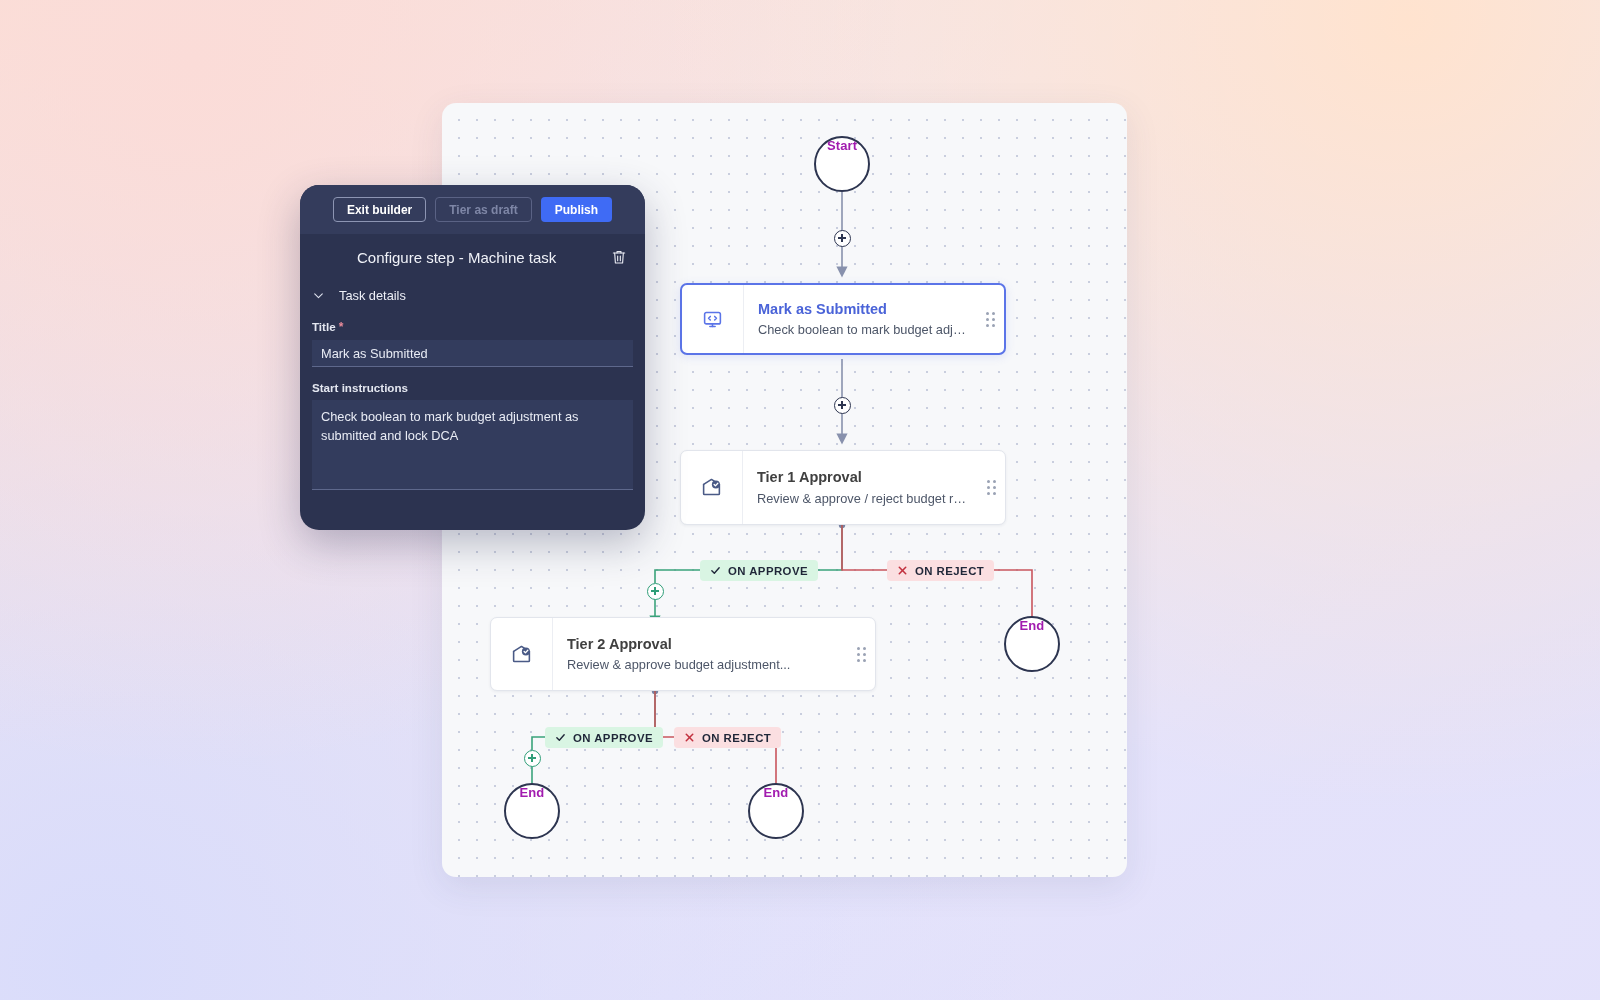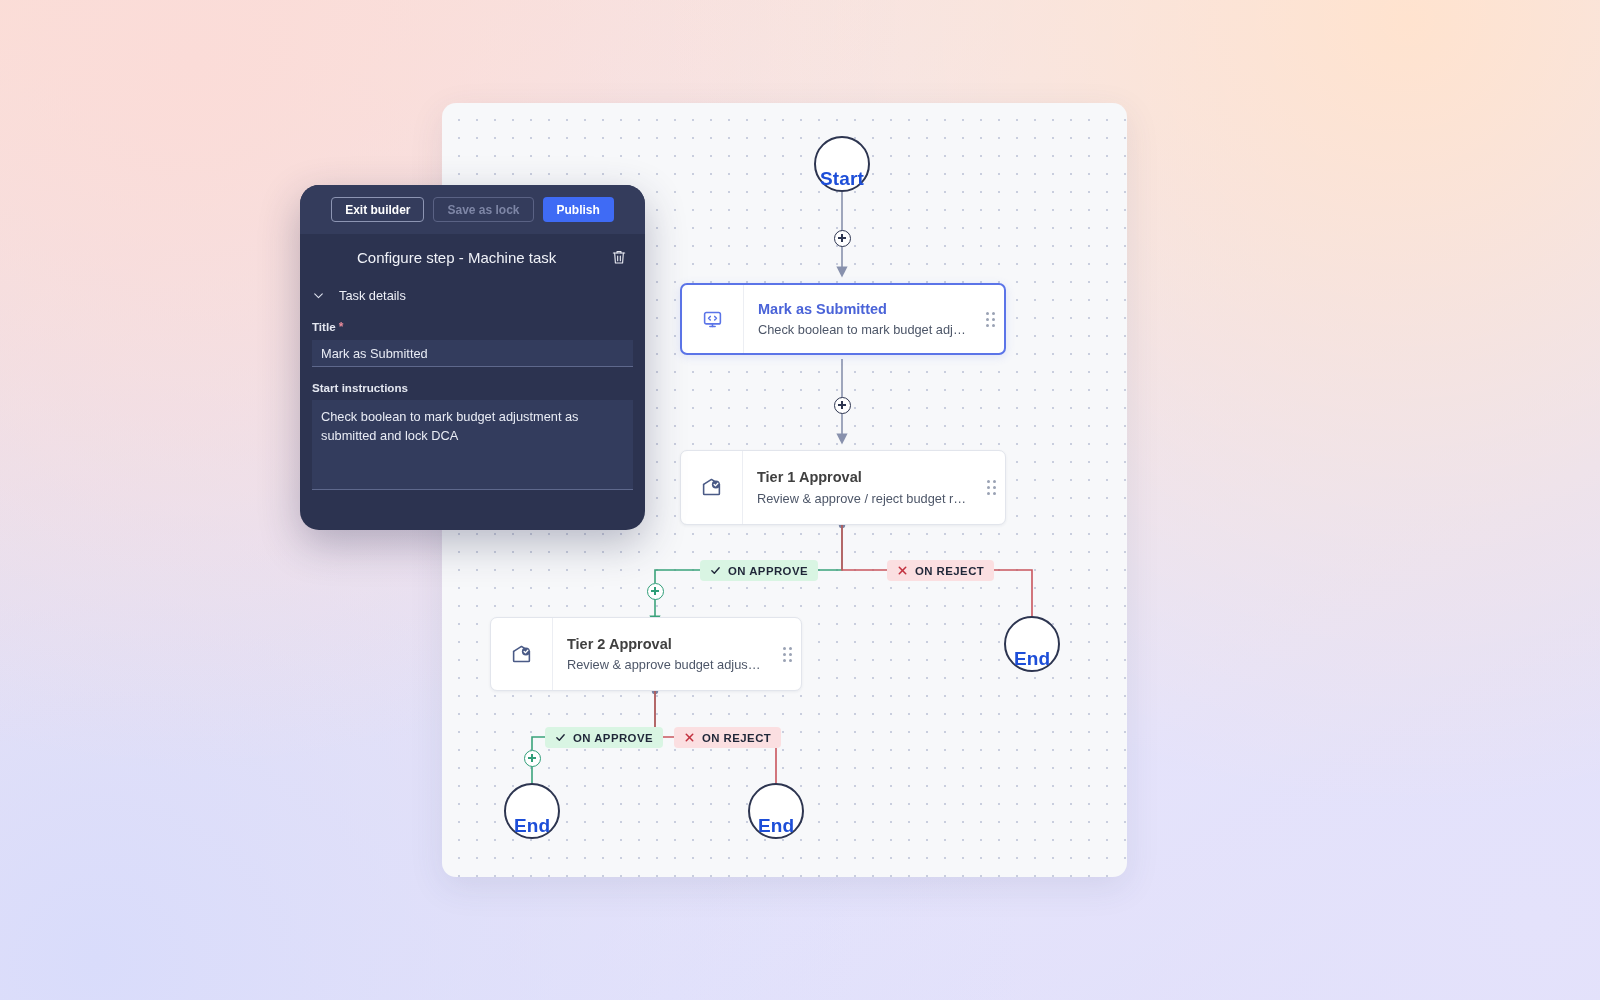--- a/index.html
+++ b/index.html
@@ -37,22 +37,22 @@
 
   #edges { position: absolute; left: 0; top: 0; width: 685px; height: 774px; }
 
   
   .terminal {
     position: absolute;
     width: 56px; height: 56px;
     border-radius: 50%;
     background: #ffffff;
     border: 2px solid #2d3550;
-    display: flex; align-items: flex-end; justify-content: center;
-    font-size: 19px; font-weight: 700; color: #1d4ed8;
+    display: flex; align-items: flex-start; justify-content: center;
+    font-size: 13px; font-weight: 700; color: #a21caf;
     letter-spacing: .1px;
   }
 
   .plus-btn {
     position: absolute;
     width: 17px; height: 17px;
     border-radius: 50%;
     background: #ffffff;
     border: 1.6px solid #2d3550;
     display: flex; align-items: center; justify-content: center;
@@ -297,21 +297,21 @@
     </svg>
     <span>ON REJECT</span>
   </div>
 
   <div class="plus-btn green" style="left:204.5px; top:479.5px;"></div>
 
   <div class="terminal" style="left:562px; top:513px;">
     <span>End</span>
   </div>
 
-  <div class="step-card" style="left:48px; top:514px; width:312px; height:74px;">
+  <div class="step-card" style="left:48px; top:514px; width:386px; height:74px;">
     <div class="card-icon">
       <svg width="21" height="21" viewBox="0 0 24 24" fill="none" stroke="#4a5a86" stroke-width="1.8" stroke-linecap="round" stroke-linejoin="round">
         <path d="M3 8.5 L3 19 a1 1 0 0 0 1 1 h16 a1 1 0 0 0 1 -1 L21 8.5"></path>
         <path d="M3 8.5 L12 2.8 L21 8.5"></path>
         <circle cx="17" cy="8.6" r="4.6" fill="#4a5a86" stroke="none"></circle>
         <path d="M15 8.6 L16.5 10.1 L19.2 7.2" stroke="#ffffff" stroke-width="1.5"></path>
       </svg>
     </div>
     <div class="card-body">
       <div class="card-title">Tier 2 Approval</div>
@@ -350,21 +350,21 @@
 
   <div class="terminal" style="left:306px; top:680px;">
     <span>End</span>
   </div>
 </div>
 
 <div id="panel">
 
   <div id="panel-toolbar">
     <button class="tb-btn outline">Exit builder</button>
-    <button class="tb-btn ghost">Save as lock</button>
+    <button class="tb-btn ghost">Tier as draft</button>
     <button class="tb-btn primary">Publish</button>
   </div>
 
   <div id="panel-head">
     <div id="panel-title">Configure step - Machine task</div>
     <div id="trash">
       <svg width="16" height="16" viewBox="0 0 24 24" fill="none" stroke="#e8eaf2" stroke-width="1.7" stroke-linecap="round" stroke-linejoin="round">
         <path d="M3.5 6 h17"></path>
         <path d="M9 6 V4 h6 v2"></path>
         <path d="M5.5 6 L6.6 21 h10.8 L18.5 6"></path>

